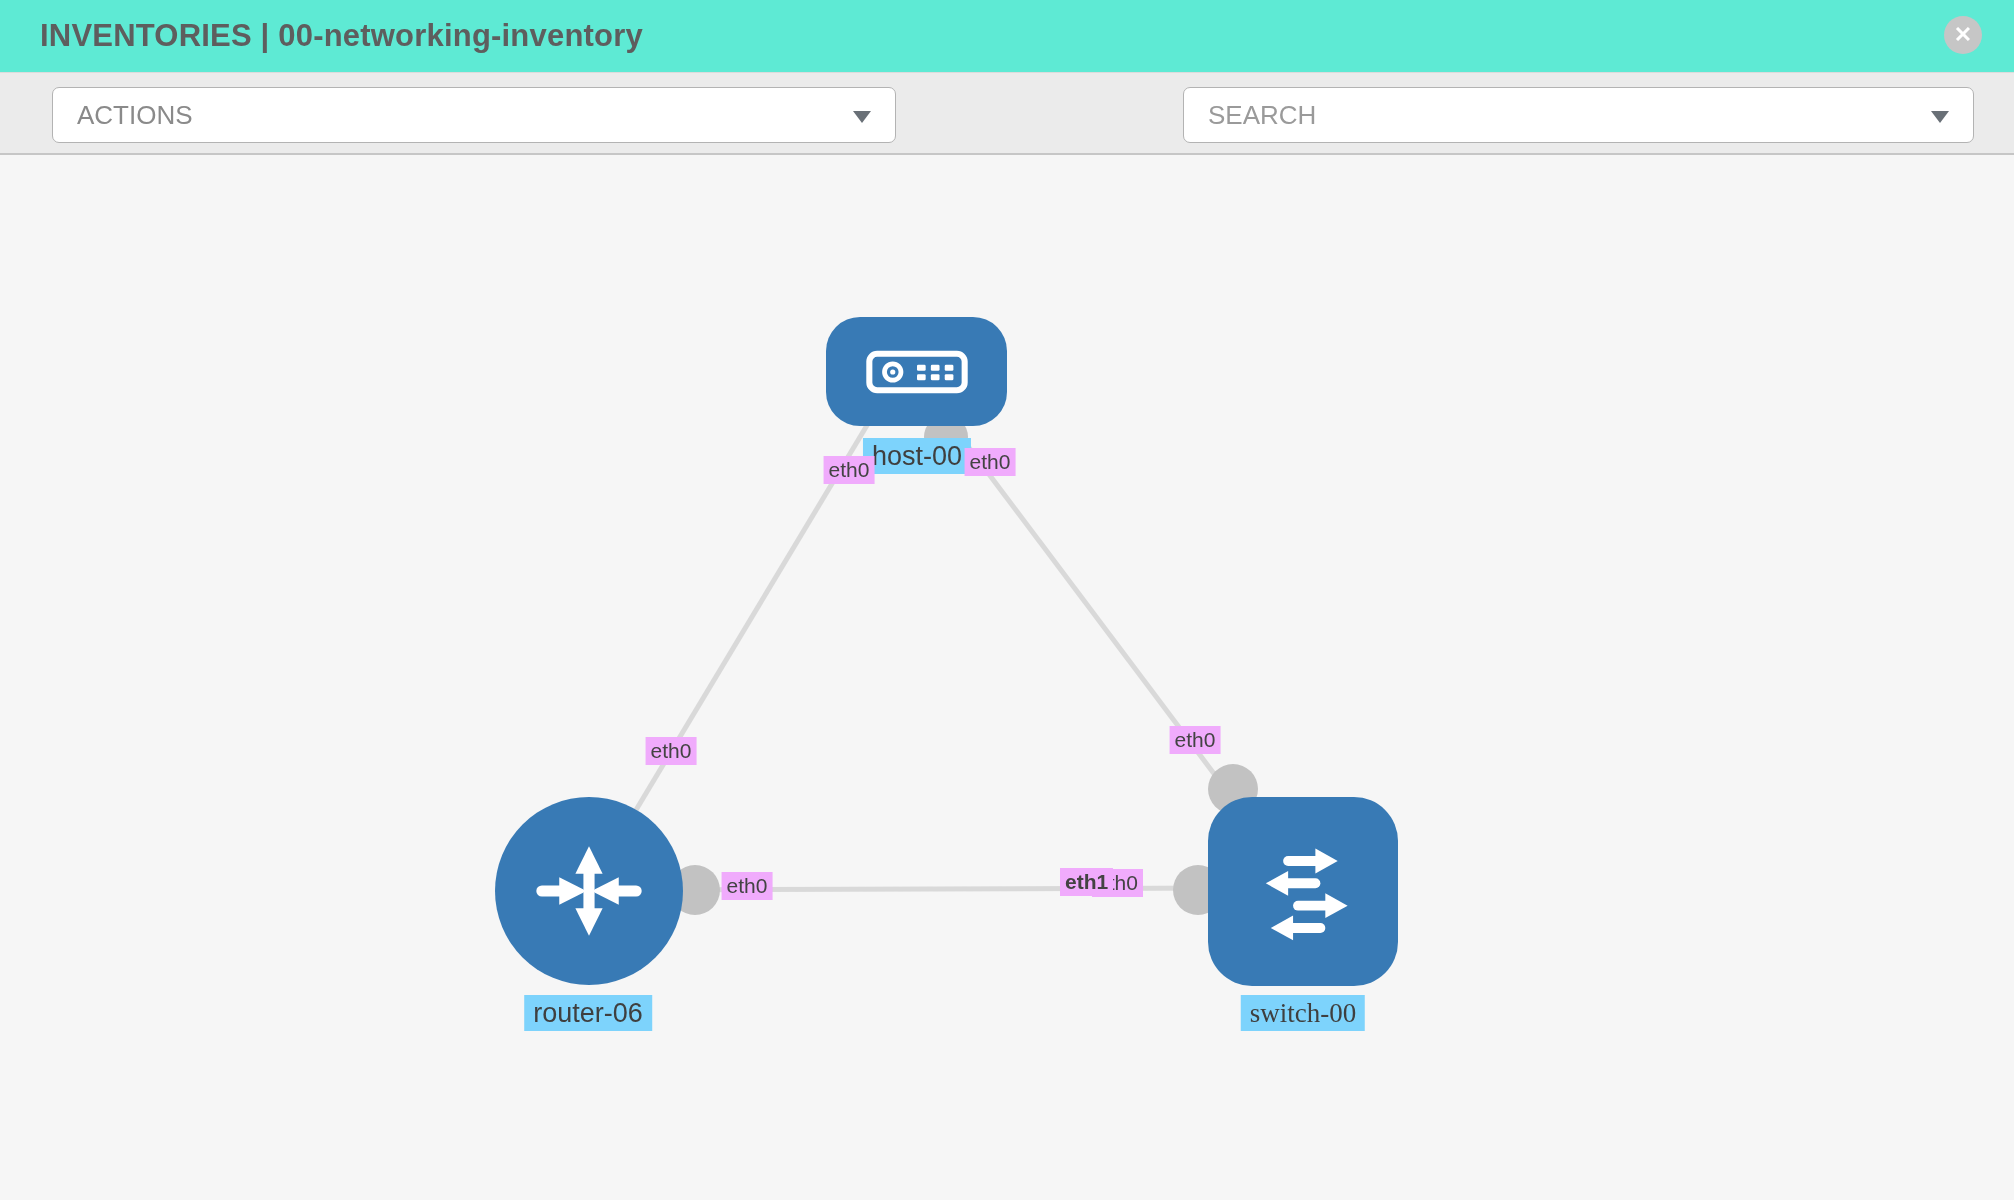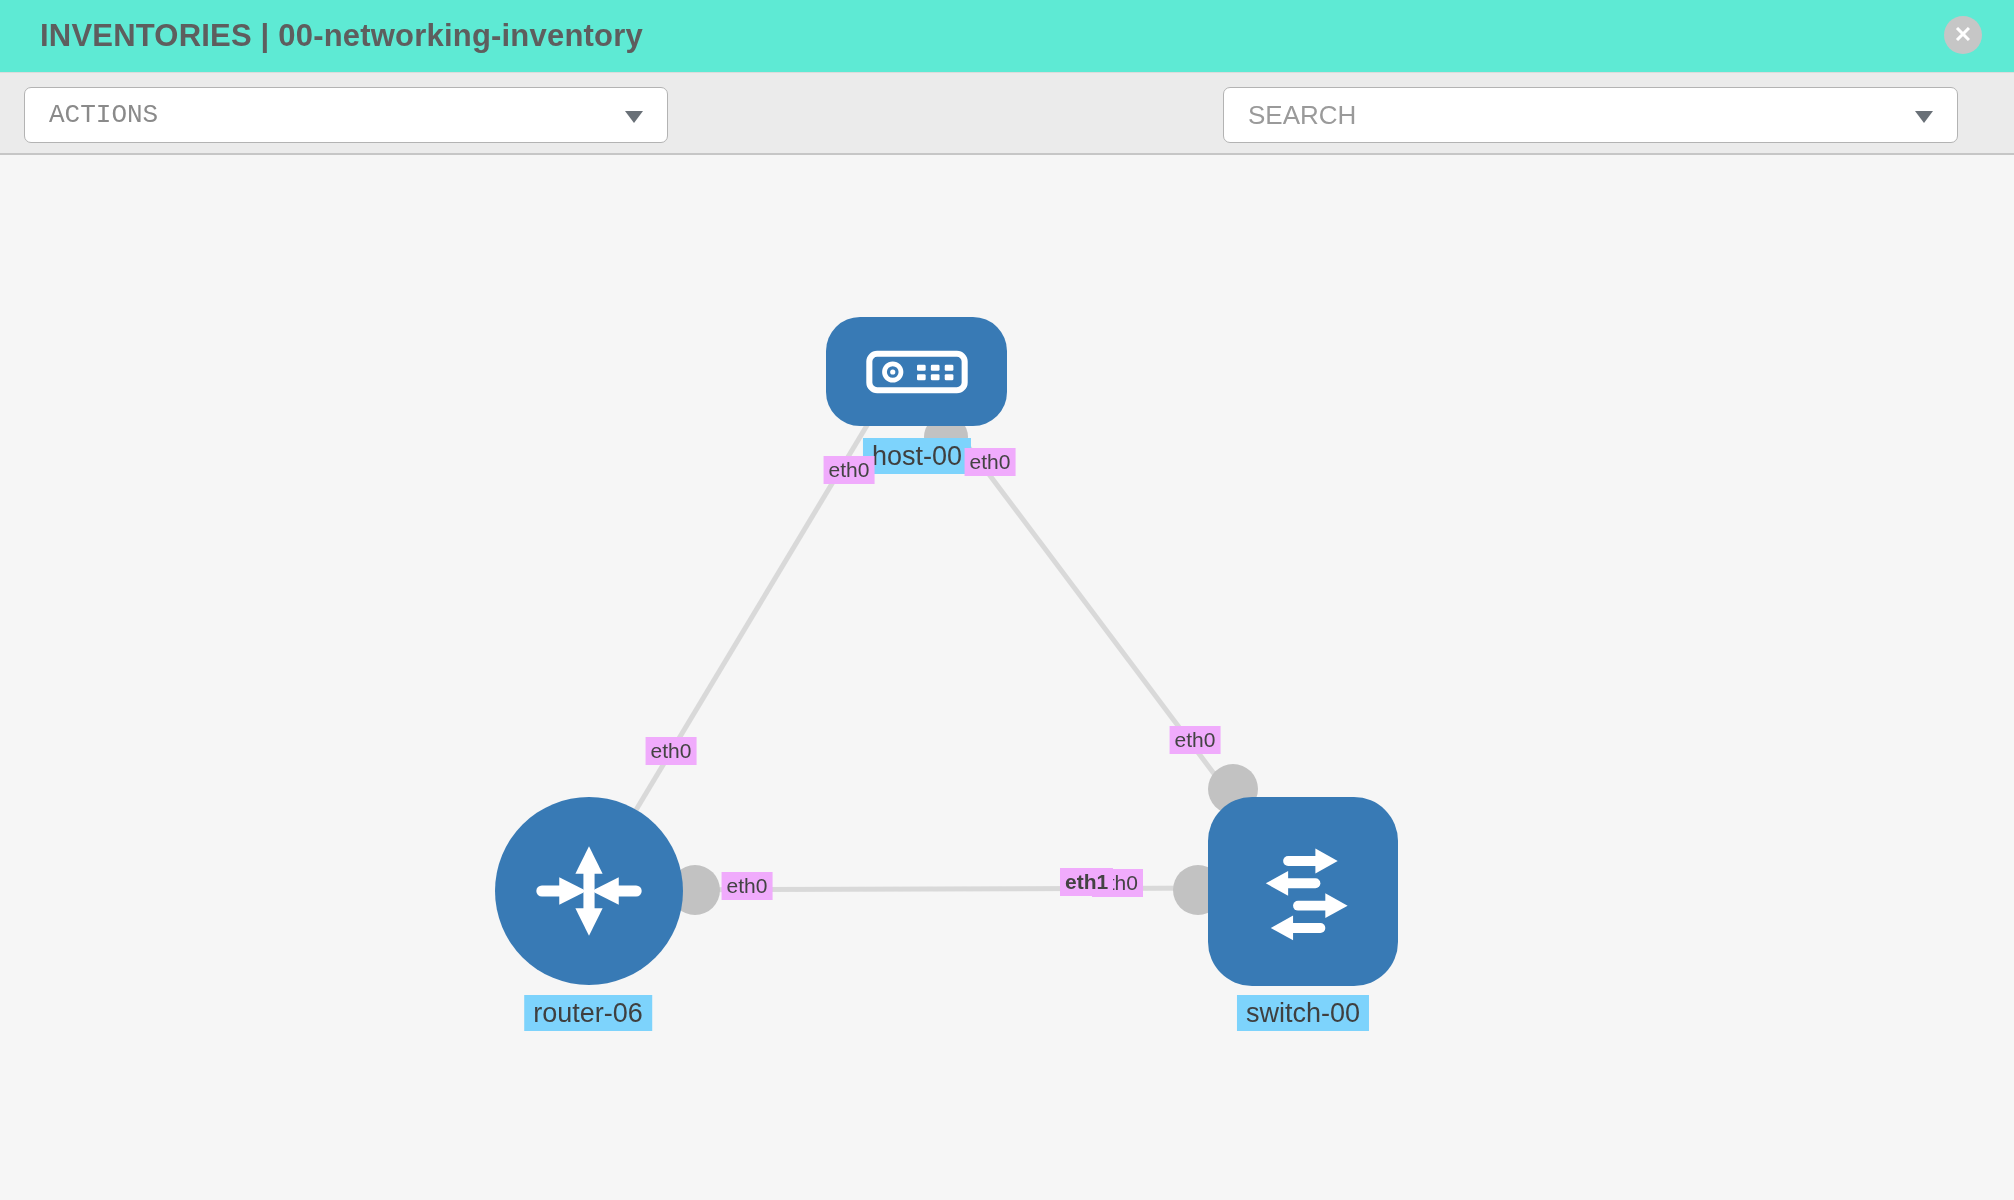--- a/index.html
+++ b/index.html
@@ -14,22 +14,22 @@
     border-radius:50%; background:#c6c6c6; border:none; cursor:pointer;
     display:flex; align-items:center; justify-content:center; }
   .close-x { color:#ffffff; font-size:22px; font-weight:bold; line-height:1; }
 
   
   .toolbar { position:relative; height:83px; background:#ebebeb;
     border-top:1px solid #dcdcdc; border-bottom:2px solid #c6c6c6; }
   .select { position:absolute; top:14px; height:56px; background:#ffffff;
     border:1px solid #b3b3b3; border-radius:7px; display:flex; align-items:center;
     padding:0 24px; cursor:pointer; }
-  .select-actions { left:24px; width:644px;font-family:Liberation Mono, monospace; }
-  .select-search { left:1183px; width:735px;margin-left:40px; }
+  .select-actions { left:52px; width:844px; }
+  .select-search { left:1183px; width:791px; }
   .select-label { font-size:26px; color:#8a8a8a; }
   .search-label { color:#9a9a9a; }
   .caret { position:absolute; right:24px; top:23px; width:0; height:0;
     border-left:9px solid transparent; border-right:9px solid transparent;
     border-top:12px solid #697077; }
   .tool-icon { position:absolute; top:98px; cursor:pointer; }
   .wrench { left:1048px; }
   .key { left:1112px; }
 
   
@@ -137,21 +137,21 @@
         <line x1="46" y1="61" x2="70" y2="61"></line>
         <polygon points="68,51 68,71 86,61" stroke="none"></polygon>
         <line x1="64" y1="79" x2="40" y2="79"></line>
         <polygon points="42,69 42,89 24,79" stroke="none"></polygon>
       </g>
     </svg>
   </div>
 
   <div class="node-label" style="left:917px; top:301px;">host-00</div>
   <div class="node-label" style="left:588px; top:858px;">router-06</div>
-  <div class="node-label" style="left:1303px; top:858px;">switch-00</div>
+  <div class="node-label" style="left:1303px; top:858px;font-family:Liberation Serif, serif;">switch-00</div>
 
   <div class="chip chip-center" style="left:849px; top:315px;">eth0</div>
   <div class="chip chip-center" style="left:990px; top:307px;">eth0</div>
   <div class="chip chip-center" style="left:671px; top:596px;">eth0</div>
   <div class="chip chip-center" style="left:1195px; top:585px;">eth0</div>
   <div class="chip chip-center" style="left:747px; top:731px;">eth0</div>
   <div class="chip" style="left:1092px; top:714px; z-index:3;">eth0</div>
   <div class="chip" style="left:1060px; top:713px; z-index:4;font-weight:bold;">eth1</div>
 
 </div>

